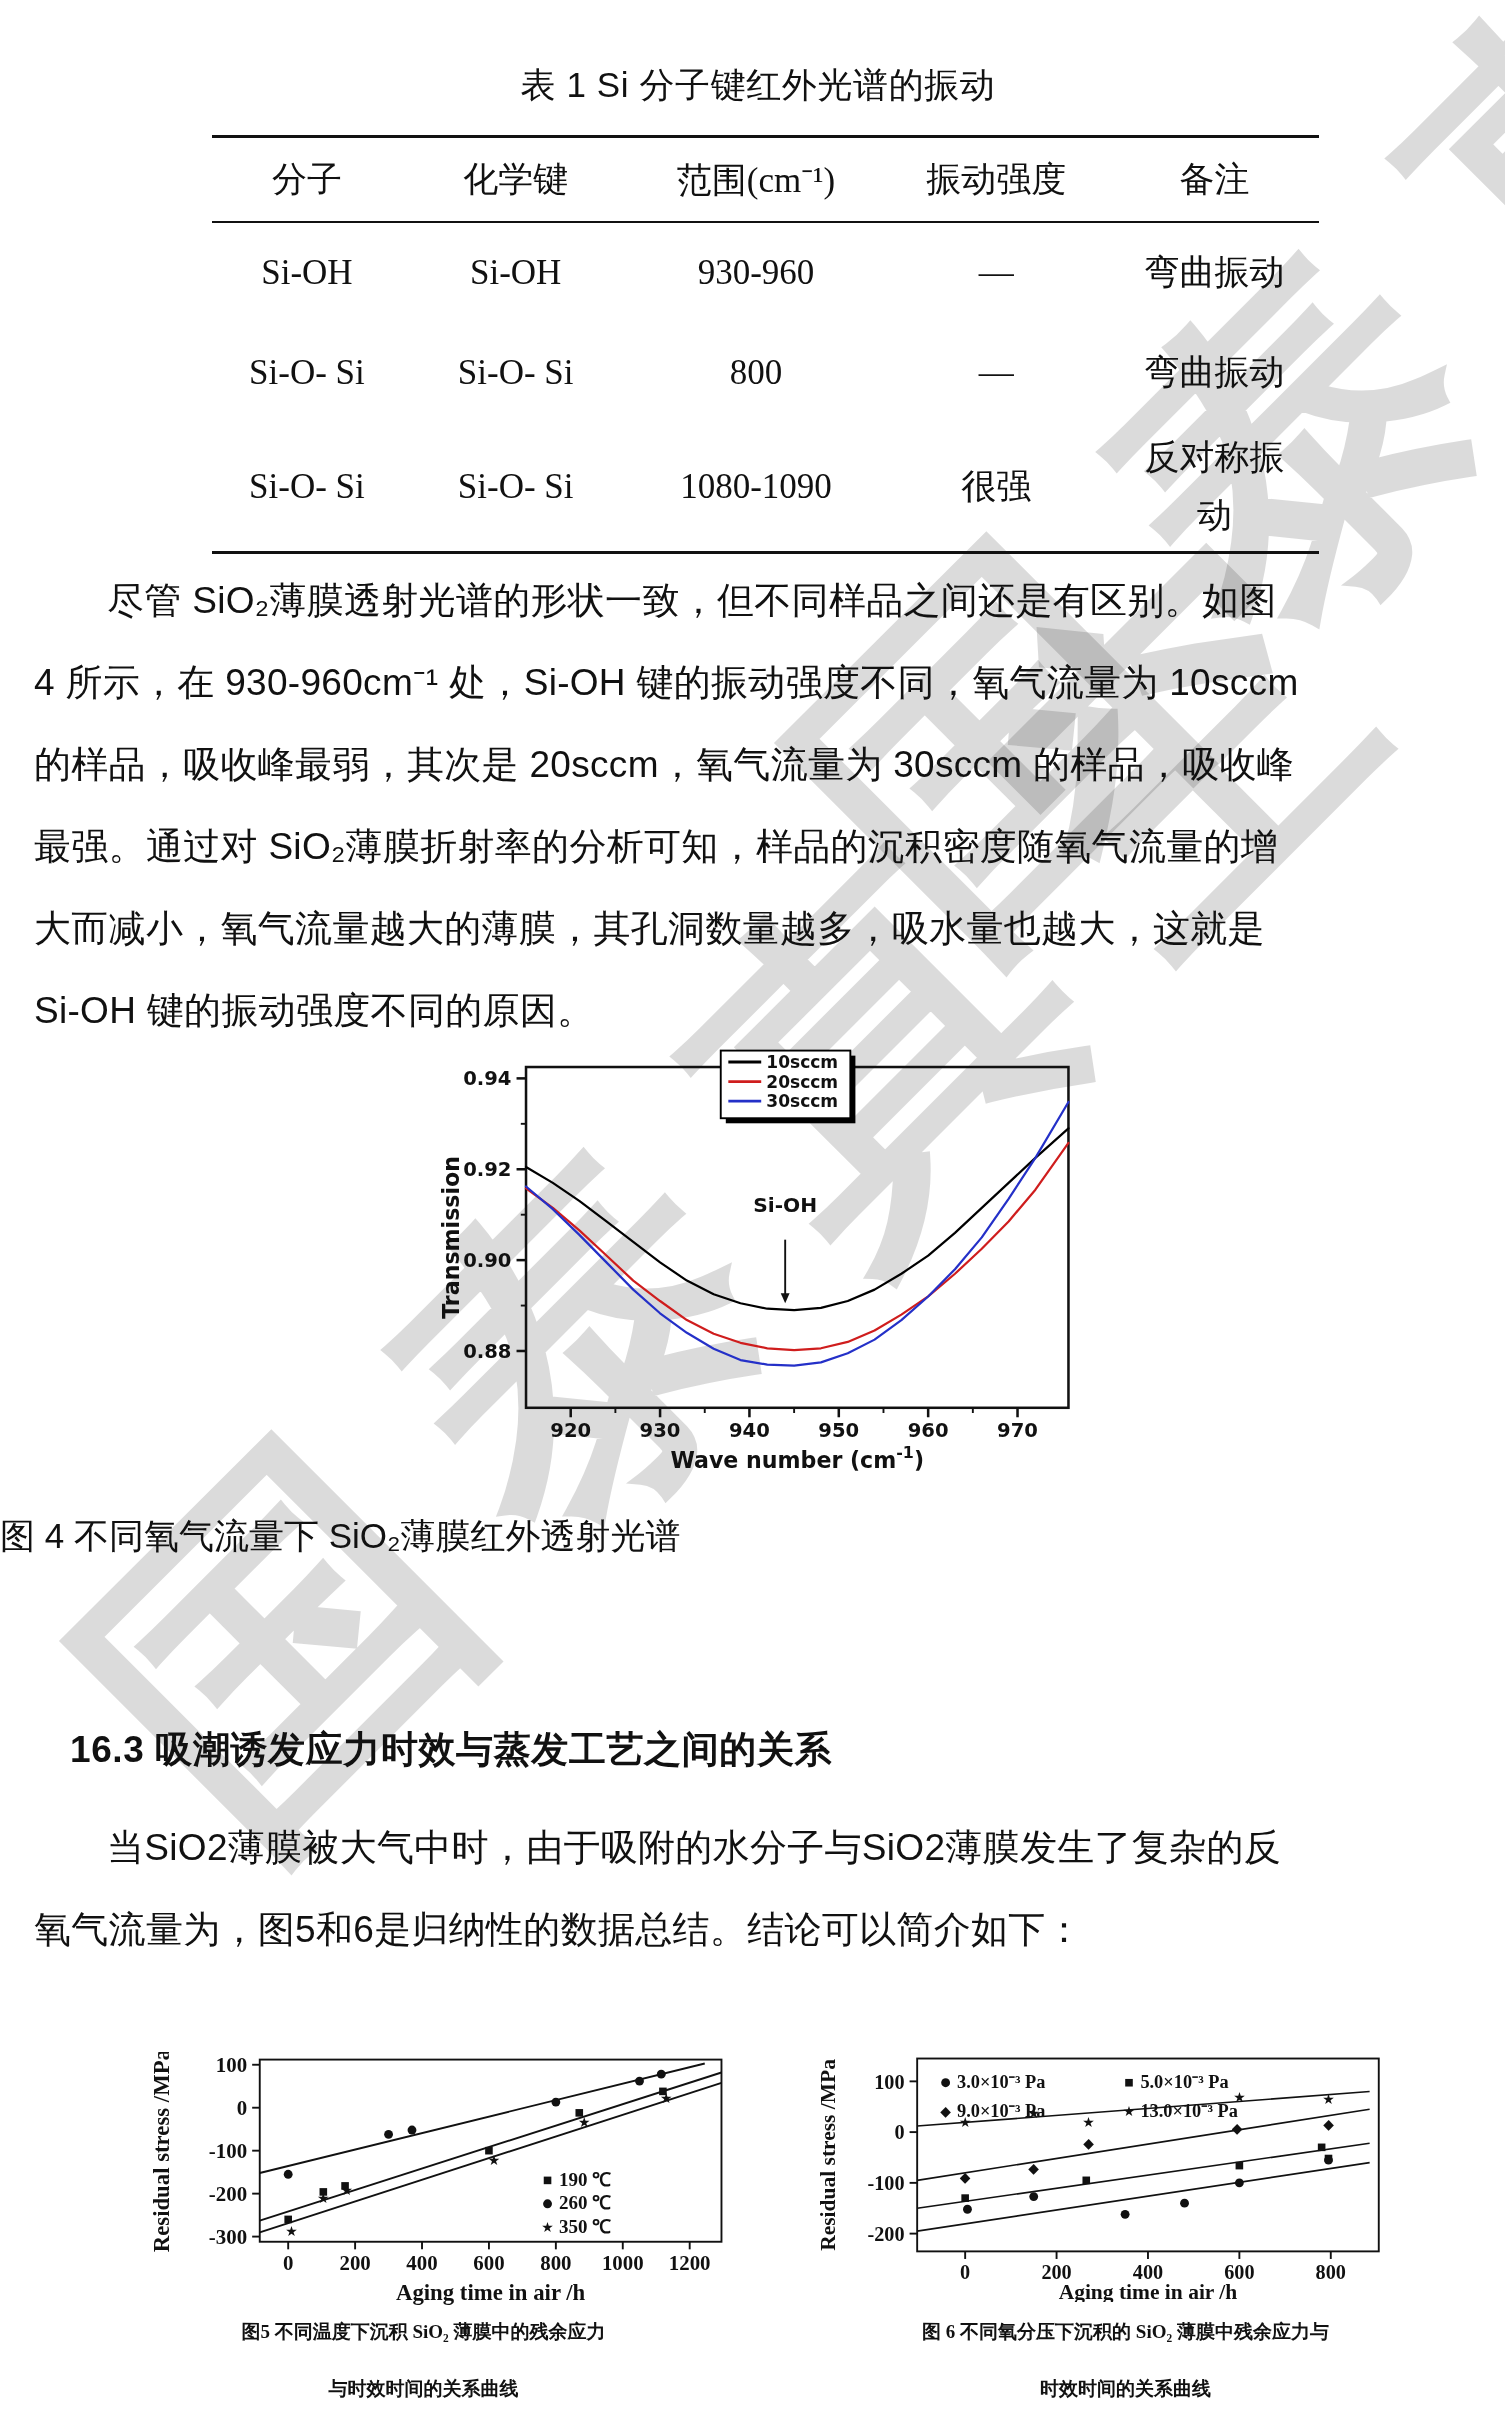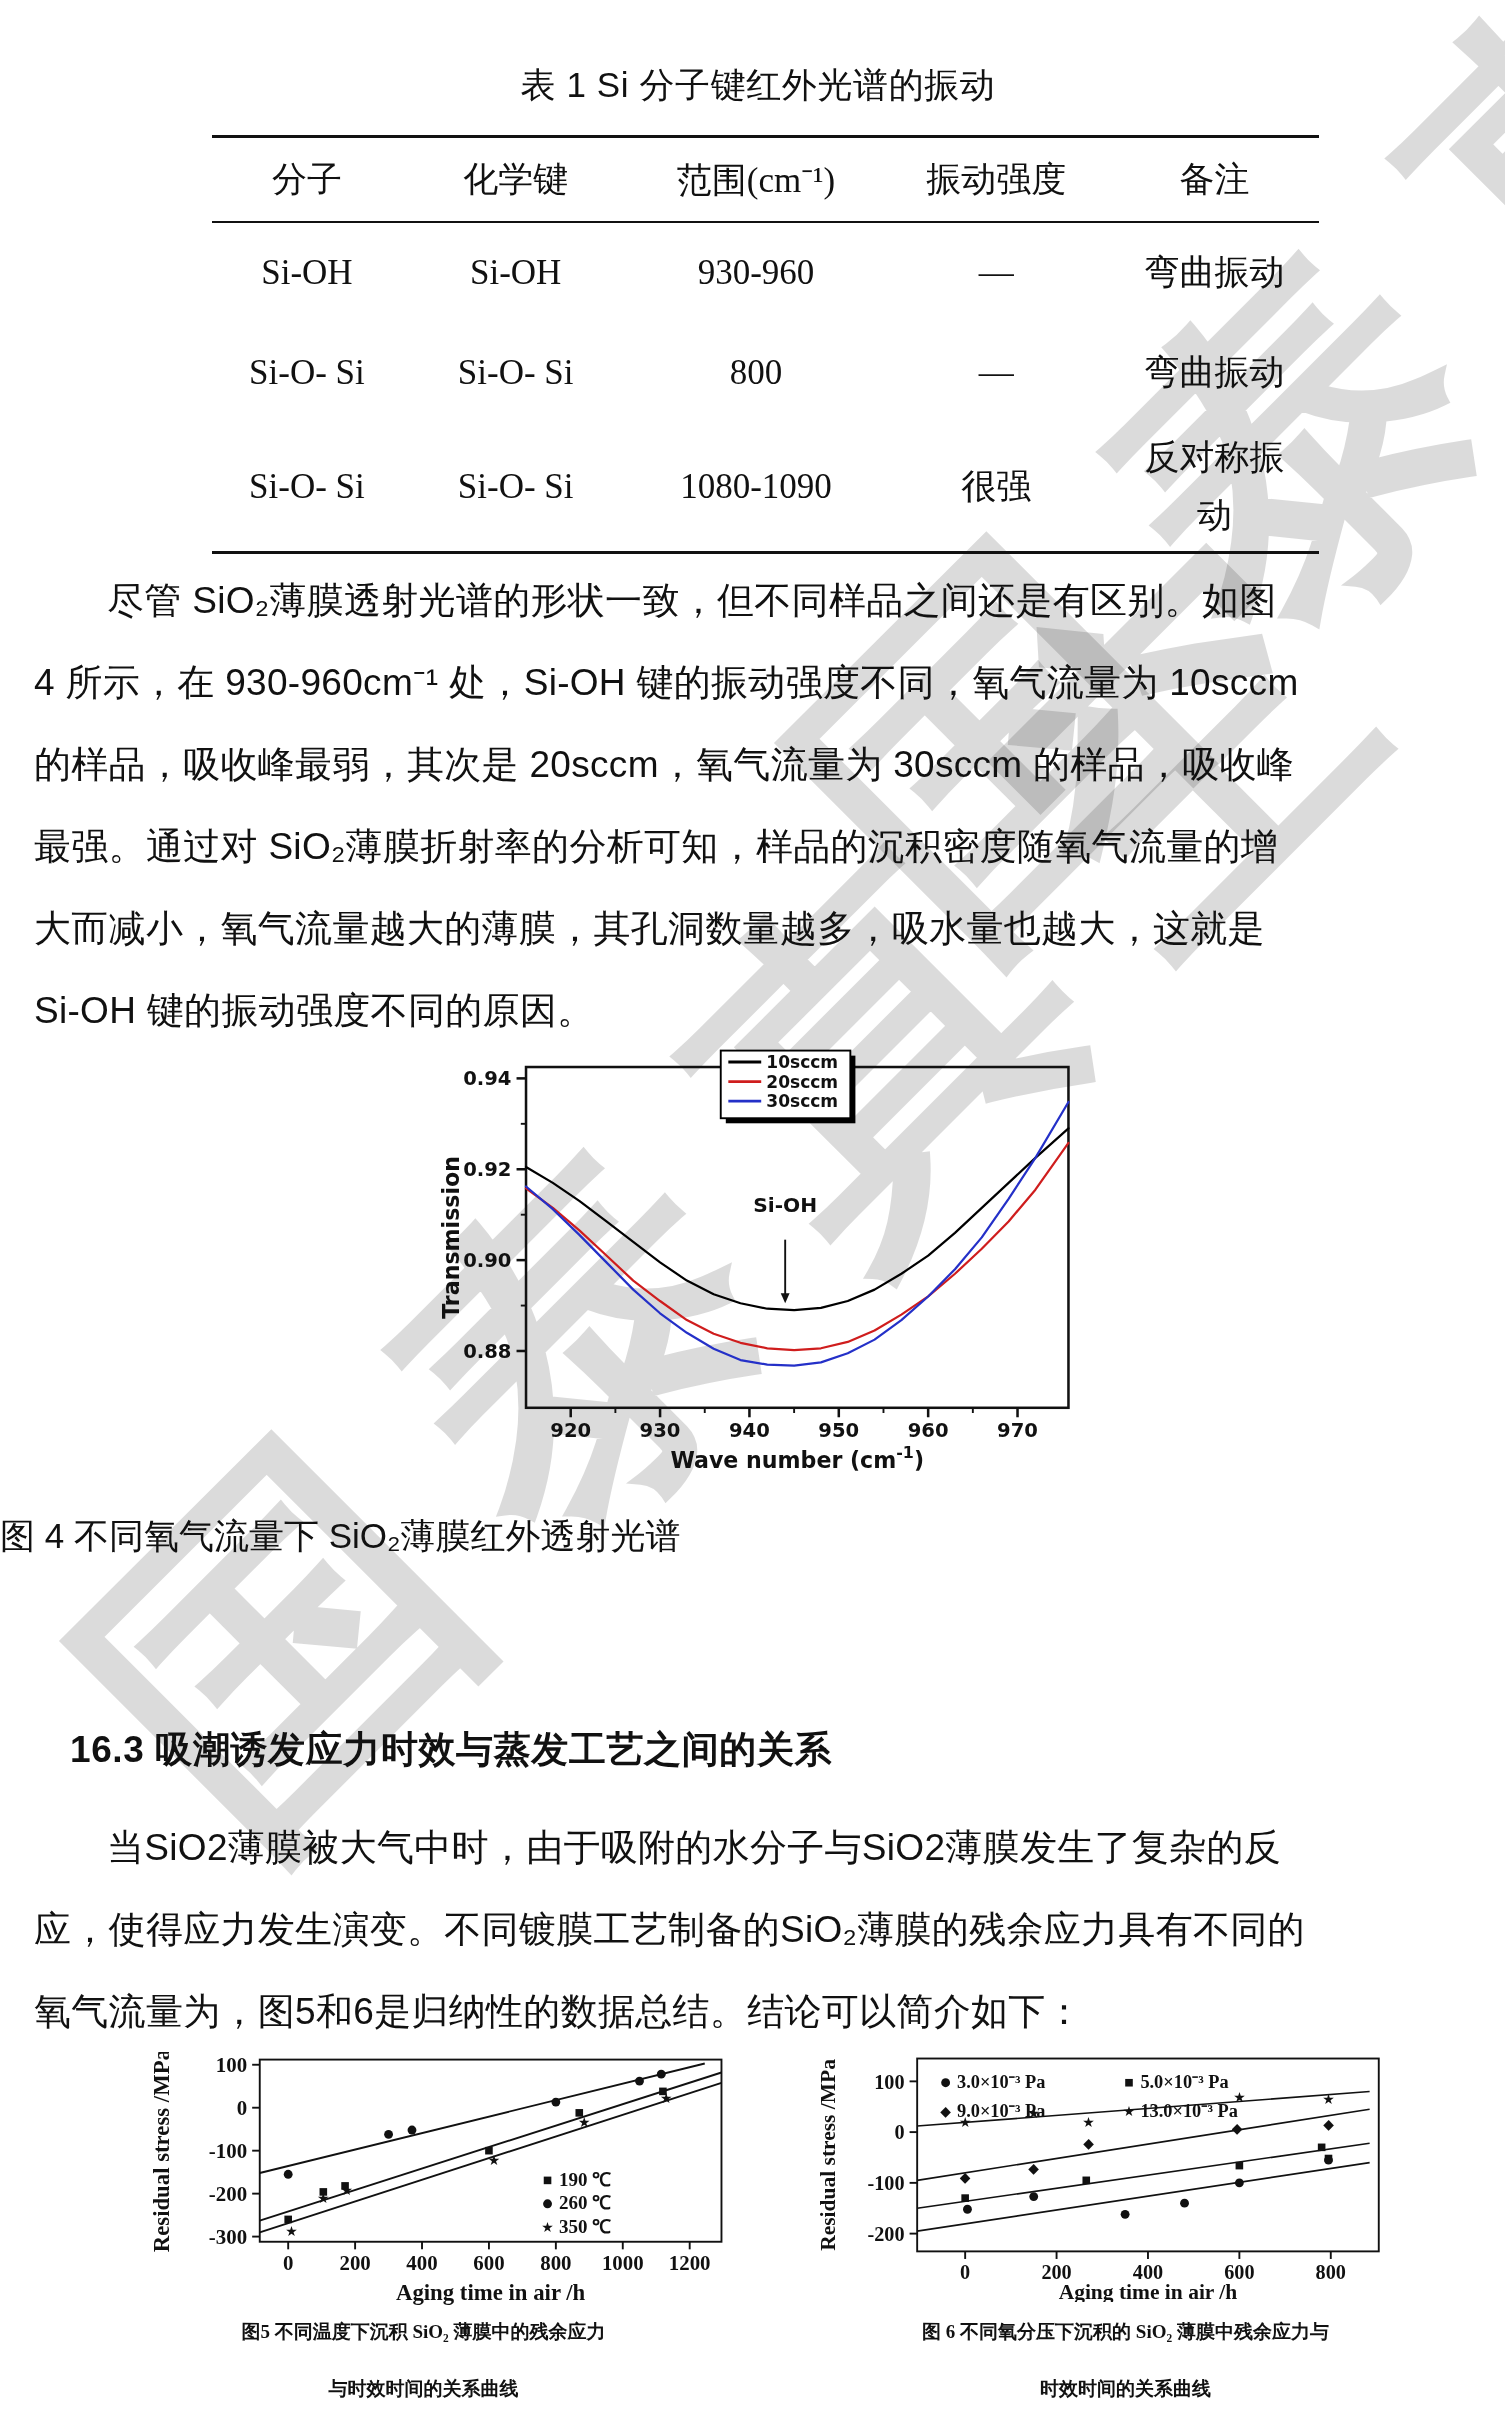--- a/index.html
+++ b/index.html
@@ -148,21 +148,20 @@
           <line x1="551.9176276771002" y1="311.0933333333337" x2="551.9176276771002" y2="399.7066666666672" stroke="#111" stroke-width="3"></line>
           <polygon points="544.9176276771002,395.7066666666672 558.9176276771002,395.7066666666672 551.9176276771002,411.7066666666672" fill="#111"></polygon>
         </svg>
     </div>
     <div class="fig4-cap">图 4 不同氧气流量下 SiO₂薄膜红外透射光谱</div>
 
     <div class="heading">16.3  吸潮诱发应力时效与蒸发工艺之间的关系</div>
 
     <div class="para" id="para2">
       <div class="pline indent">当SiO2薄膜被大气中时，由于吸附的水分子与SiO2薄膜发生了复杂的反</div>
-      <div class="pline">应，使得应力发生演变。不同镀膜工艺制备的SiO₂薄膜的残余应力具有不同的</div>
       <div class="pline">氧气流量为，图5和6是归纳性的数据总结。结论可以简介如下：</div>
     </div>
 
     <div class="fig5-wrap">
       <svg viewBox="0 0 950 400" width="601" height="253">
           <rect x="175" y="12" width="730" height="288" fill="none" stroke="#111" stroke-width="3"></rect>
           <line x1="219.96376811594203" y1="300" x2="219.96376811594203" y2="312" stroke="#111" stroke-width="3"></line>
           <text x="219.96376811594203" y="345" text-anchor="middle" font-family="&quot;Liberation Serif&quot;, serif" font-size="33" font-weight="bold" fill="#111">0</text>
           <line x1="325.7608695652174" y1="300" x2="325.7608695652174" y2="312" stroke="#111" stroke-width="3"></line>
           <text x="325.7608695652174" y="345" text-anchor="middle" font-family="&quot;Liberation Serif&quot;, serif" font-size="33" font-weight="bold" fill="#111">200</text>

